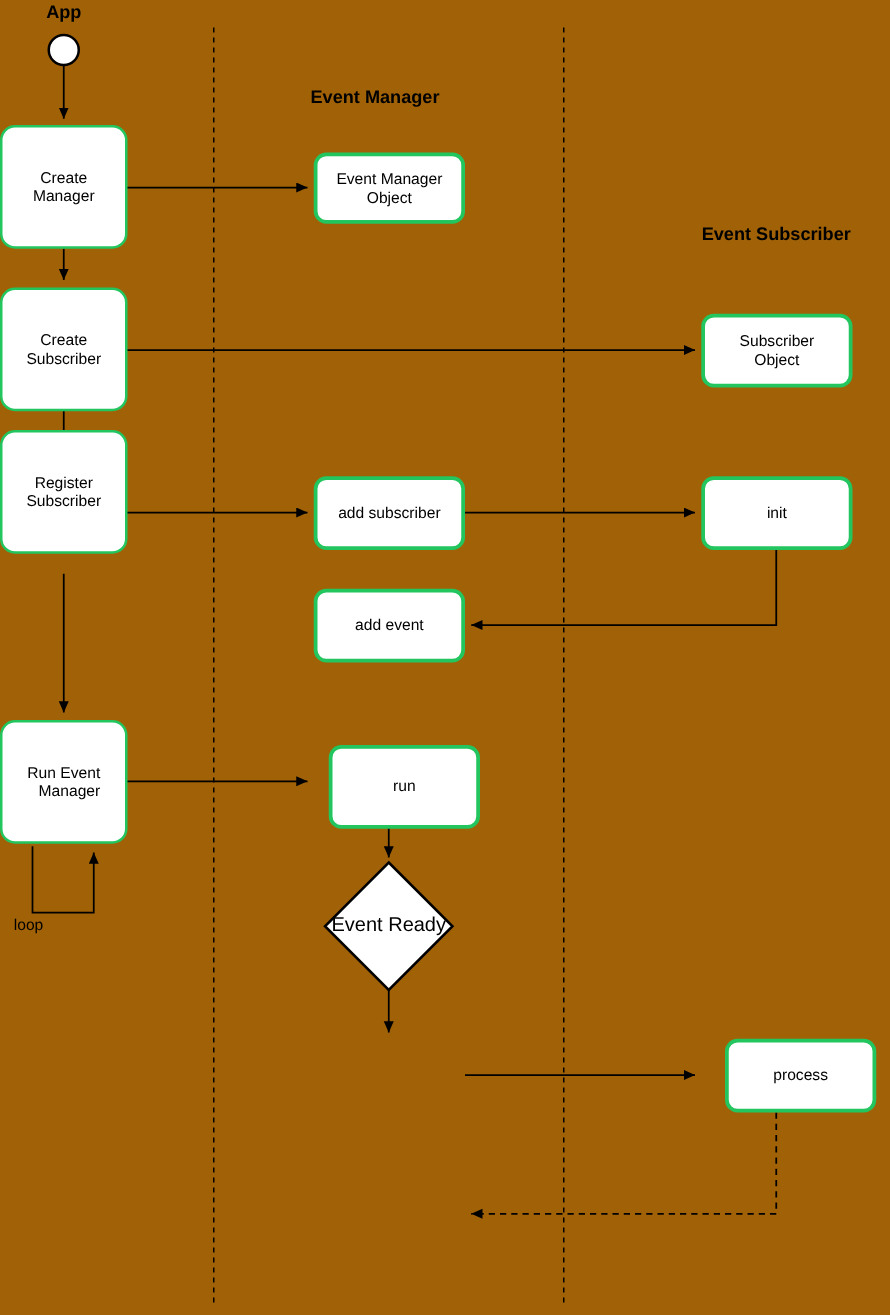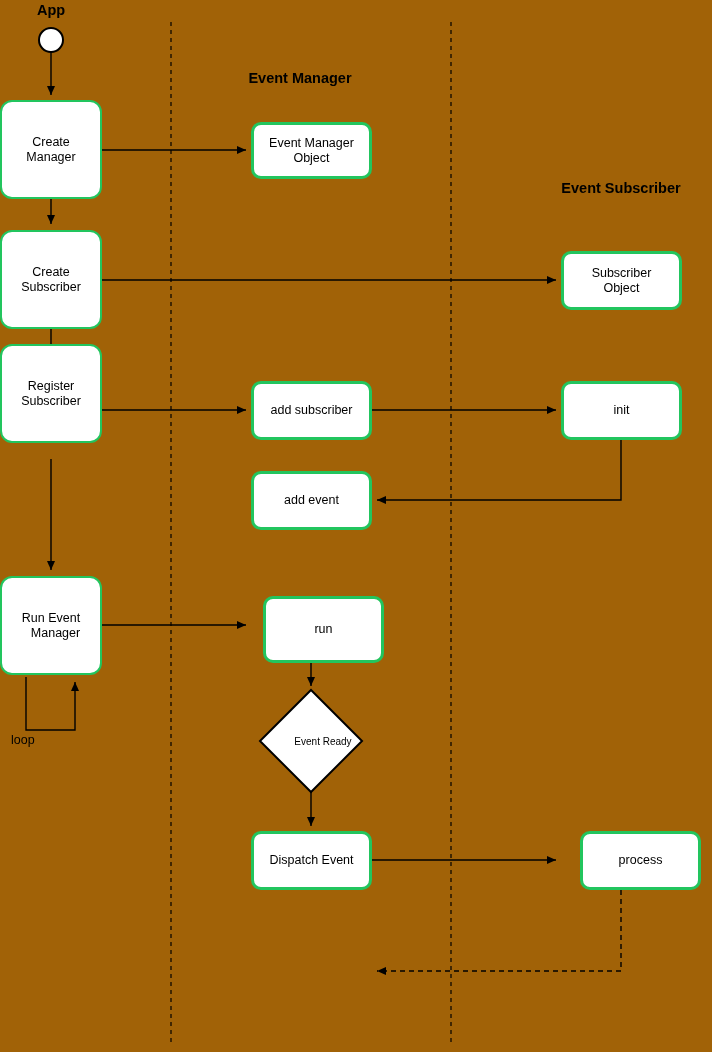--- a/index.html
+++ b/index.html
@@ -67,28 +67,28 @@
     font-size: 12.5px;
     color: #000000;
     text-align: left;
     white-space: nowrap;
   }
   .diamond-wrap {
     position: absolute;
   }
   .diamond-text {
     position: absolute;
-    left: 12px;
+    left: 0;
     top: 0;
     width: 100%;
     height: 100%;
     display: flex;
     align-items: center;
     justify-content: center;
-    font-size: 10px;
+    font-size: 16px;
     color: #000000;
     white-space: nowrap;
   }
 </style>
 </head>
 <body>
 
 <div id="canvas">
 
   <svg class="layer" viewBox="0 0 712 1052" xmlns="http://www.w3.org/2000/svg">
@@ -177,23 +177,20 @@
   </div>
 
   <div class="node" style="left:251px; top:471px; width:121px; height:59px;">
     <span class="label">add event</span>
   </div>
 
   <div class="node" style="left:251px; top:596px; width:121px; height:67px;margin-left:12px;">
     <span class="label">run</span>
   </div>
 
-  <div class="node" style="left:251px; top:831px; width:121px; height:59px;">
-    <span class="label">Dispatch Event</span>
-  </div>
 
 
   <div class="node" style="left:561px; top:251px; width:121px; height:59px;">
     <span class="label">Subscriber
 Object</span>
   </div>
 
   <div class="node" style="left:561px; top:381px; width:121px; height:59px;justify-content:center;">
     <span class="label">init</span>
   </div>

